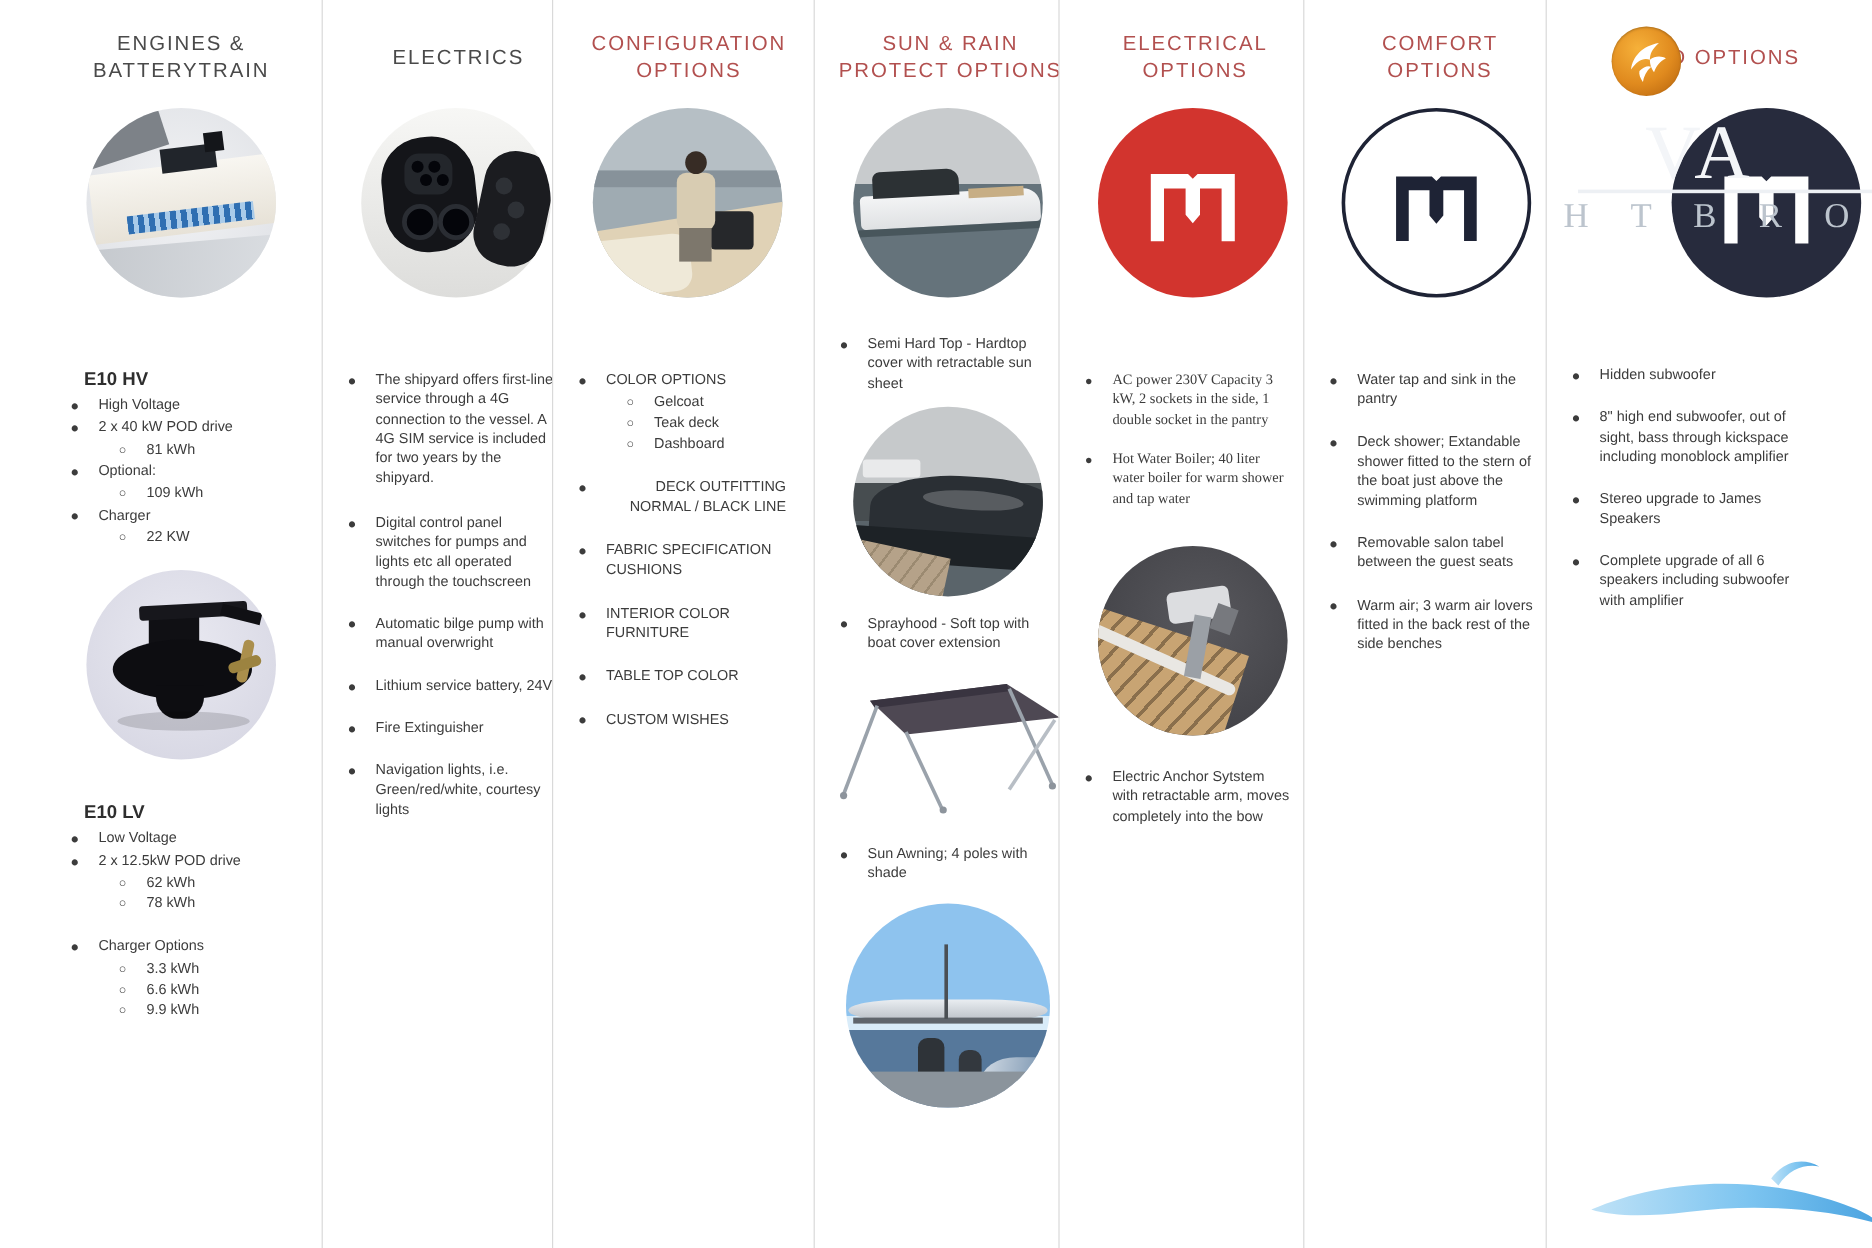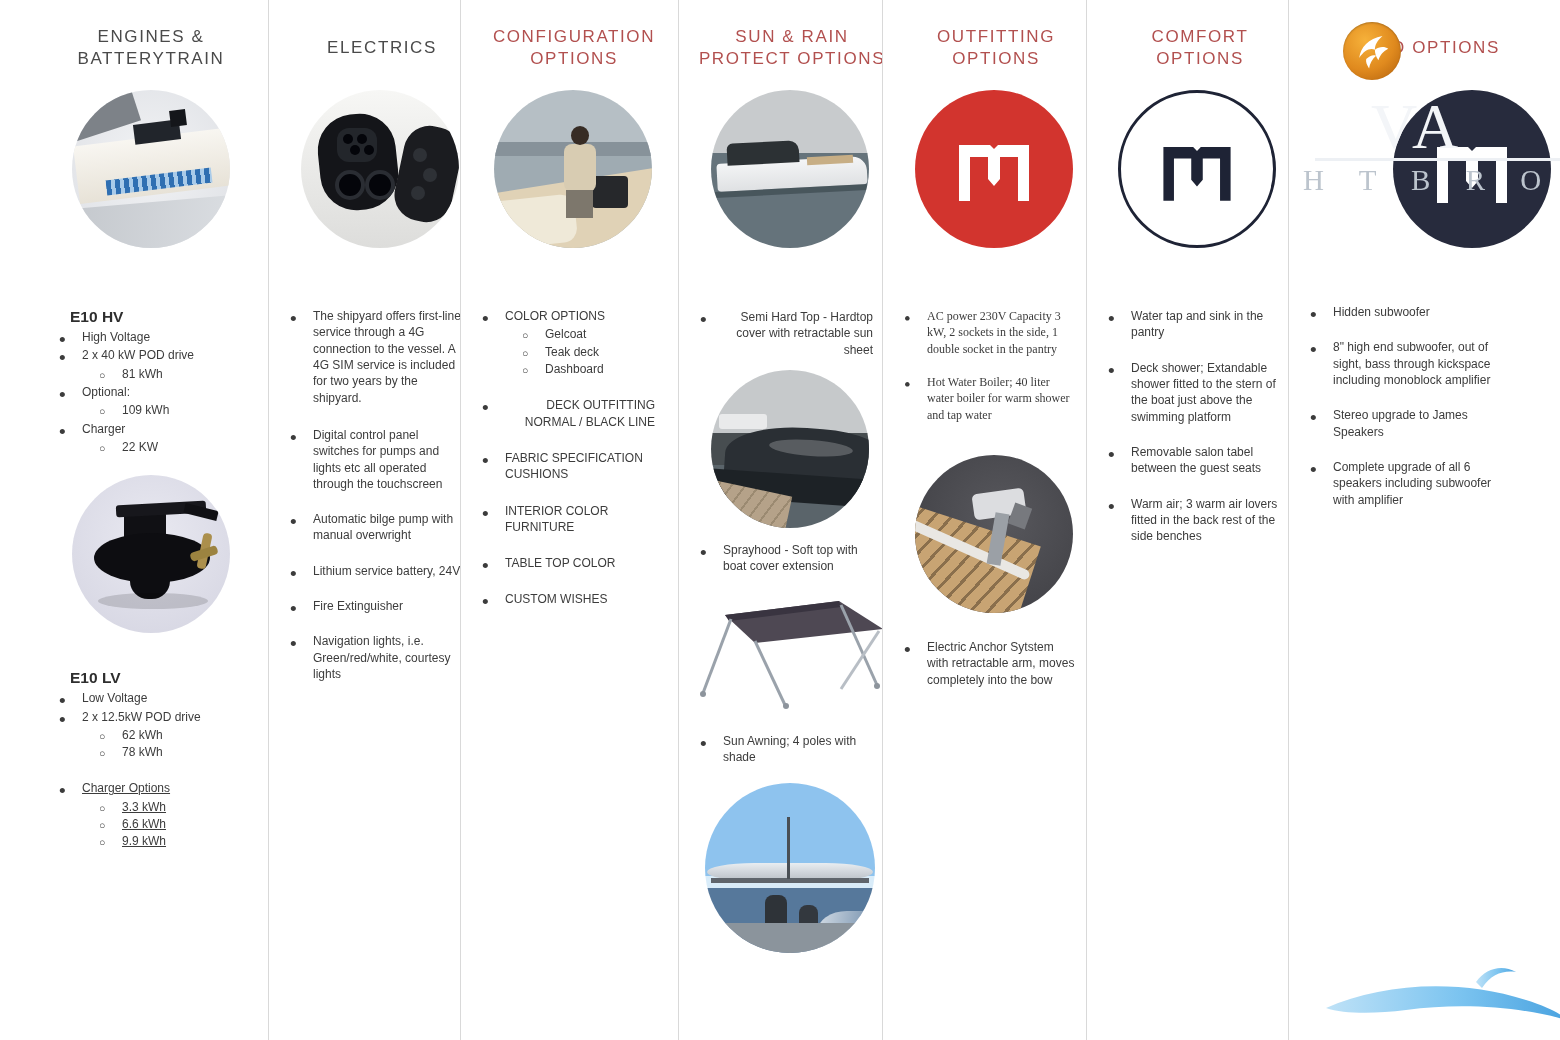--- a/index.html
+++ b/index.html
@@ -114,21 +114,21 @@
     <div class="sec-h">E10 LV</div>
     <ul class="b tight">
       <li class="main">Low Voltage</li>
       <li class="main">
         <span>2 x 12.5kW POD drive</span>
         <ul class="subs">
           <li class="sub">62 kWh</li>
           <li class="sub">78 kWh</li>
         </ul>
       </li>
-      <li class="main" style="margin-top:20px;text-decoration:underline;">
+      <li class="main" style="margin-top:20px;">
         <span>Charger Options</span>
         <ul class="subs">
           <li class="sub">3.3 kWh</li>
           <li class="sub">6.6 kWh</li>
           <li class="sub">9.9 kWh</li>
         </ul>
       </li>
     </ul>
   </div>
 </div>
@@ -183,21 +183,21 @@
 </div>
 
 <div class="col c4 bordered">
   <div class="hdr red">SUN &amp; RAIN PROTECT OPTIONS</div>
   <div class="circ" style="margin-left:14px;background:linear-gradient(#c8cbcd 0 40%, #65737b 40% 100%);">
     <div class="art" style="left:6px;top:70px;width:150px;height:28px;background:linear-gradient(#f4f5f6,#dfe1e3);transform:rotate(-3deg);border-radius:4px 14px 4px 4px;"></div>
     <div class="art" style="left:16px;top:52px;width:72px;height:22px;background:#2c3134;border-radius:6px 10px 0 0;transform:rotate(-3deg);"></div>
     <div class="art" style="left:96px;top:66px;width:46px;height:8px;background:#c7ae85;transform:rotate(-3deg);"></div>
     <div class="art" style="left:4px;top:98px;width:152px;height:6px;background:rgba(30,42,48,.4);transform:rotate(-3deg);"></div>
   </div>
-  <ul class="b" style="margin-top:61px;text-align:right;">
+  <ul class="b" style="margin-top:30px;">
     <li class="main" style="margin-bottom:0;">Semi Hard Top - Hardtop cover with retractable sun sheet</li>
   </ul>
   <div class="circ" style="margin-top:12px;margin-left:14px;background:linear-gradient(#c6c9cb 0 40%, #474d50 40% 60%, #5a646a 60% 100%);">
     <div class="art" style="left:8px;top:44px;width:48px;height:15px;background:#e9eaeb;border-radius:3px;"></div>
     <div class="art" style="left:14px;top:58px;width:160px;height:60px;background:#2a2f34;border-radius:50% 40% 10% 10%;transform:rotate(4deg);"></div>
     <div class="art" style="left:58px;top:70px;width:84px;height:16px;background:rgba(255,255,255,.22);border-radius:50%;transform:rotate(4deg);"></div>
     <div class="art" style="left:0;top:104px;width:158px;height:28px;background:#1d2226;transform:rotate(4deg);"></div>
     <div class="art" style="left:-20px;top:116px;width:96px;height:60px;background:repeating-linear-gradient(115deg,#b5a289 0 9px,#9b8a71 9px 11px);transform:rotate(12deg);"></div>
   </div>
   <ul class="b" style="margin-top:14px;">
@@ -222,21 +222,21 @@
     <div class="art" style="left:6px;top:95px;width:158px;height:5px;background:#5f656c;"></div>
     <div class="art" style="left:82px;top:34px;width:3px;height:62px;background:#4a4f54;"></div>
     <div class="art" style="left:60px;top:112px;width:22px;height:30px;background:#2e3338;border-radius:8px 8px 0 0;"></div>
     <div class="art" style="left:94px;top:122px;width:19px;height:26px;background:#33383e;border-radius:8px 8px 0 0;"></div>
     <div class="art" style="left:112px;top:128px;width:60px;height:42px;background:linear-gradient(100deg,rgba(255,255,255,.75),rgba(255,255,255,.1));border-radius:50% 0 0 0;"></div>
     <div class="art" style="left:0px;top:140px;width:170px;height:30px;background:#8b949c;"></div>
   </div>
 </div>
 
 <div class="col c5 bordered">
-  <div class="hdr red">OUTFITTING OPTIONS</div>
+  <div class="hdr red">ELECTRICAL OPTIONS</div>
   <div class="circ" style="margin-left:14px;background:#d2342e;">
     <svg class="art" width="100" height="70" viewBox="0 0 100 60" style="left:29px;top:46px;">
       <path fill="#ffffff" d="M15,60 L15,4 L46,4 L50,8 L54,4 L85,4 L85,60 L74,60 L74,16 L56,16 L56,38 L50,45 L44,38 L44,16 L26,16 L26,60 Z"></path>
     </svg>
   </div>
   <ul class="b content" style="margin-top:60px;font-family:Liberation Serif, serif;">
     <li class="main" style="margin-bottom:17px;">AC power 230V Capacity 3 kW, 2 sockets in the side, 1 double socket in the pantry</li>
     <li class="main" style="margin-bottom:0;">Hot Water Boiler; 40 liter water boiler for warm shower and tap water</li>
   </ul>
   <div class="circ" style="margin-top:32px;margin-left:14px;background:radial-gradient(circle at 55% 40%, #58585d 0%, #414146 85%);">

